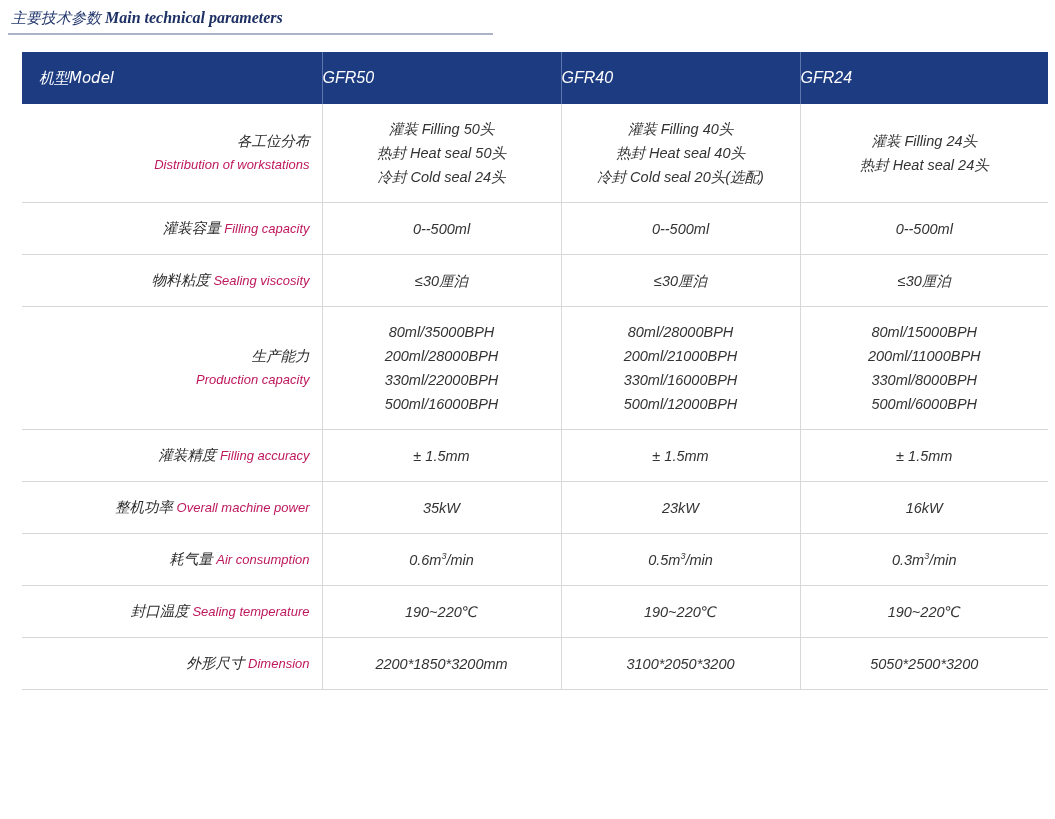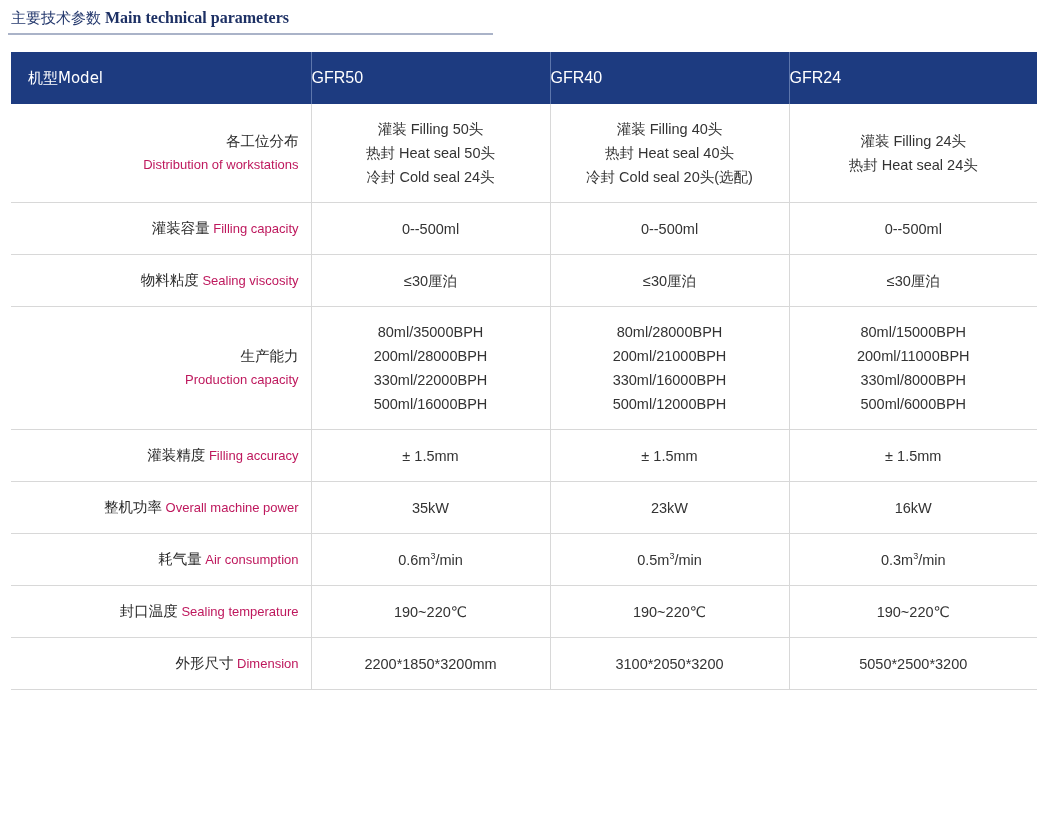--- a/index.html
+++ b/index.html
@@ -13,20 +13,21 @@
     font-family: "Liberation Sans", "DejaVu Sans", sans-serif;
     color: #333333;
     overflow: hidden;
   }
 
   .page {
     position: relative;
     width: 1055px;
     height: 819px;
     box-sizing: border-box;
+    font-style: italic;
   }
 
   
   .title-block {
     padding: 8px 0 0 11px;
   }
   .title-line {
     font-size: 15px;
     line-height: 20px;
     color: #24386d;
@@ -48,21 +49,21 @@
     margin-top: 5px;
     margin-left: -3px;
     width: 485px;
     height: 2px;
     background: #aab3c8;
   }
 
   
   .table-wrap {
     position: absolute;
-    left: 11px;
+    left: 22px;
     top: 52px;
     width: 1026px;
   }
   table.spec {
     border-collapse: collapse;
     width: 1026px;
     table-layout: fixed;
   }
   table.spec col.c-label { width: 300px; }
   table.spec col.c-a { width: 239px; }

